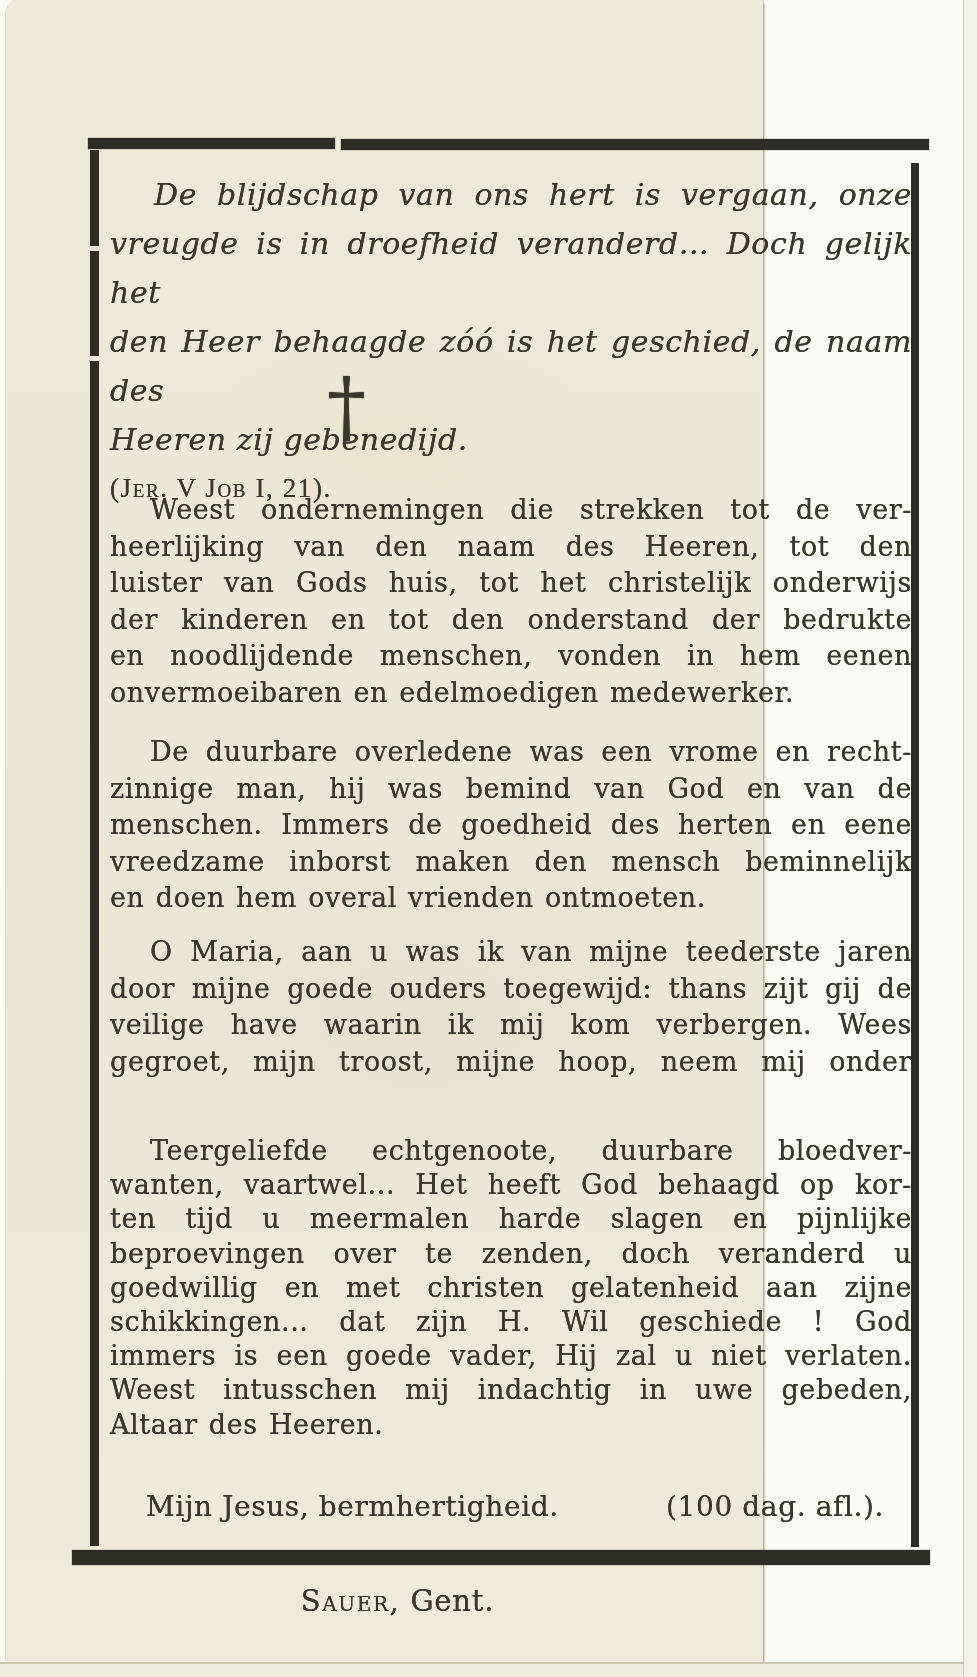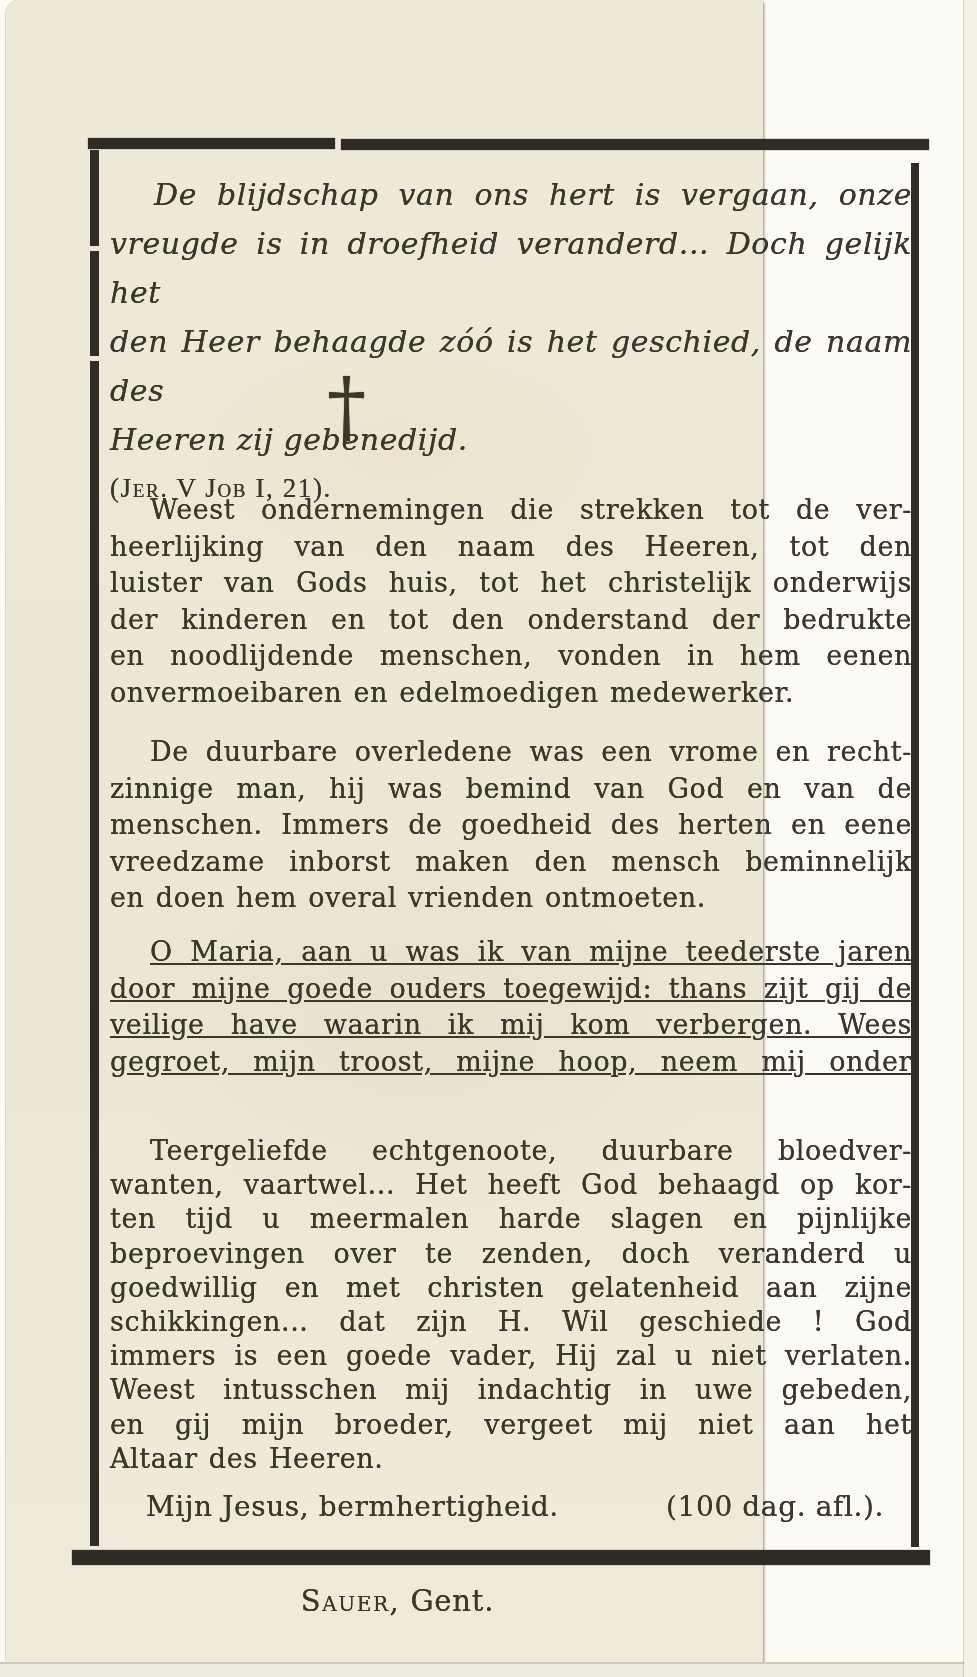--- a/index.html
+++ b/index.html
@@ -49,21 +49,21 @@
   .cross{
     position:absolute;left:0;top:356px;width:100%;
     text-align:center;font-size:78px;line-height:100px;
     transform:translateX(-38px);
     text-shadow:0 0 1px currentColor;
   }
   .para{position:absolute;left:104px;width:802px;font-size:27px;}
   .para .ind{text-indent:40px;}
   .p1{top:492px;line-height:36.5px;}
   .p2{top:734px;line-height:36.5px;}
-  .p3{top:934px;line-height:36.5px;text-decoration:underline;}
+  .p3{top:934px;line-height:36.5px;}
   .p4{top:1134px;line-height:34.2px;}
   .finalline{
     position:absolute;left:104px;top:1490px;width:802px;
     font-size:28px;display:flex;justify-content:space-between;align-items:baseline;
     text-shadow:0 0 0.6px currentColor;letter-spacing:0.6px;
   }
   .finalline .lead{padding-left:36px;}
   .finalline .aside{margin-right:28px;}
   .sc{font-variant:small-caps;letter-spacing:1.6px;}
   .cite{margin-right:84px;font-style:normal;font-size:27px;font-family:Liberation Serif, serif;}
@@ -139,21 +139,20 @@
 
     <div class="para p4">
       <div class="ln ind">Teergeliefde echtgenoote, duurbare bloedver-</div>
       <div class="ln">wanten, vaartwel... Het heeft God behaagd op kor-</div>
       <div class="ln">ten tijd u meermalen harde slagen en pijnlijke</div>
       <div class="ln">beproevingen over te zenden, doch veranderd u</div>
       <div class="ln">goedwillig en met christen gelatenheid aan zijne</div>
       <div class="ln">schikkingen... dat zijn H. Wil geschiede ! God</div>
       <div class="ln">immers is een goede vader, Hij zal u niet verlaten.</div>
       <div class="ln">Weest intusschen mij indachtig in uwe gebeden,</div>
-      <div class="ln">en gij mijn broeder, vergeet mij niet aan het</div>
       <div class="ln end">Altaar des Heeren.</div>
     </div>
 
     <div class="finalline">
       <span class="lead">Mijn Jesus, bermhertigheid.</span>
       <span class="aside">(100 dag. afl.).</span>
     </div>
 
   </div>
 

